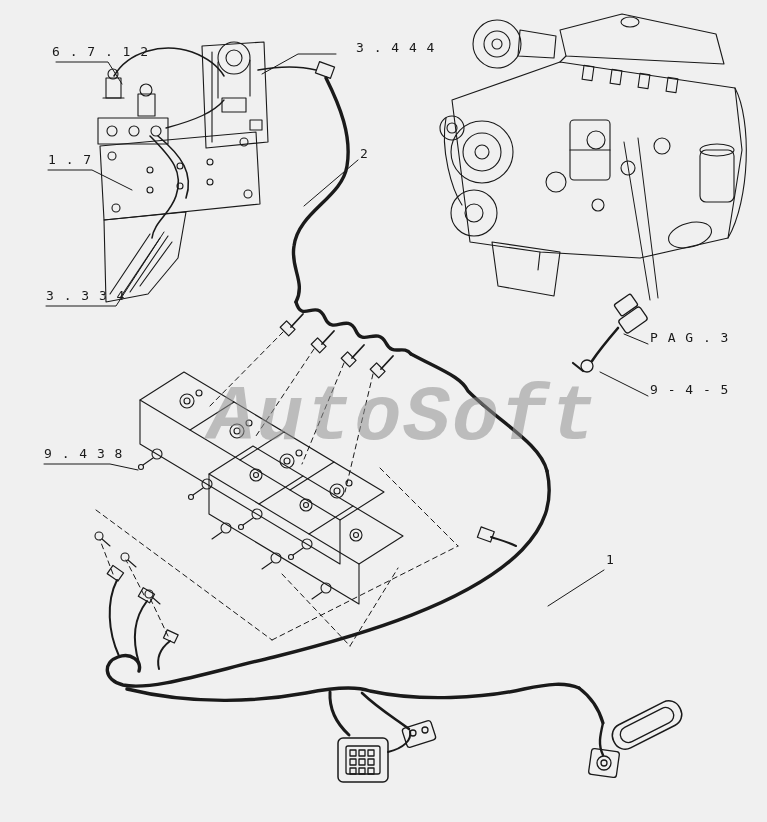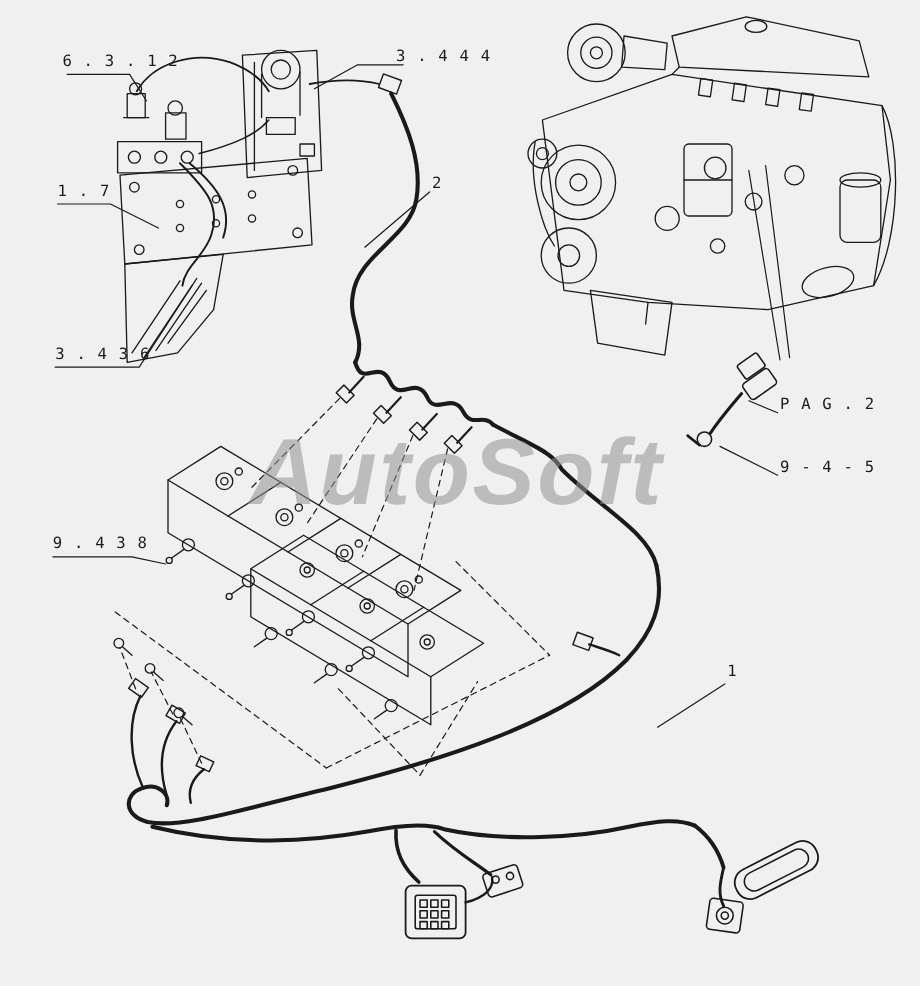--- a/index.html
+++ b/index.html
@@ -26,22 +26,22 @@
   .callout{
     position:absolute;
     font-size:13px;
     letter-spacing:1px;
     color:var(--line-color);
     white-space:nowrap;
     user-select:none;
   }
   .watermark{
     position:absolute;
-    left:208px;top:348px;
-    font-family:Liberation Sans, sans-serif;
+    left:208px;top:374px;
+    font-family:Liberation Mono, monospace;
     font-style:italic;
     font-weight:600;
     font-size:78px;
     letter-spacing:2px;
     color:var(--watermark-color);
     pointer-events:none;
   }
 </style>
 </head>
 <body>
@@ -288,22 +288,22 @@
       <path d="M648 396 L600 372"></path>
       <path d="M44 464 L110 464 L138 470"></path>
       <path d="M604 570 L548 606"></path>
       <path d="M624 142 L650 300"></path>
       <path d="M638 138 L658 298"></path>
     </g>
   </svg>
 
   <div class="watermark">AutoSoft</div>
 
-  <span class="callout" style="left:52px;top:44px">6 . 3 . 1 2</span>
-  <span class="callout" style="left:330px;top:40px">3 . 4 4 4</span>
+  <span class="callout" style="left:52px;top:44px">6 . 7 . 1 2</span>
+  <span class="callout" style="left:356px;top:40px">3 . 4 4 4</span>
   <span class="callout" style="left:360px;top:146px">2</span>
   <span class="callout" style="left:48px;top:152px">1 . 7</span>
-  <span class="callout" style="left:46px;top:288px">3 . 4 3 6</span>
-  <span class="callout" style="left:650px;top:330px">P A G . 2</span>
+  <span class="callout" style="left:46px;top:288px">3 . 3 3 4</span>
+  <span class="callout" style="left:650px;top:330px">P A G . 3</span>
   <span class="callout" style="left:650px;top:382px">9 - 4 - 5</span>
   <span class="callout" style="left:44px;top:446px">9 . 4 3 8</span>
   <span class="callout" style="left:606px;top:552px">1</span>
 </div>
 
 </body></html>

